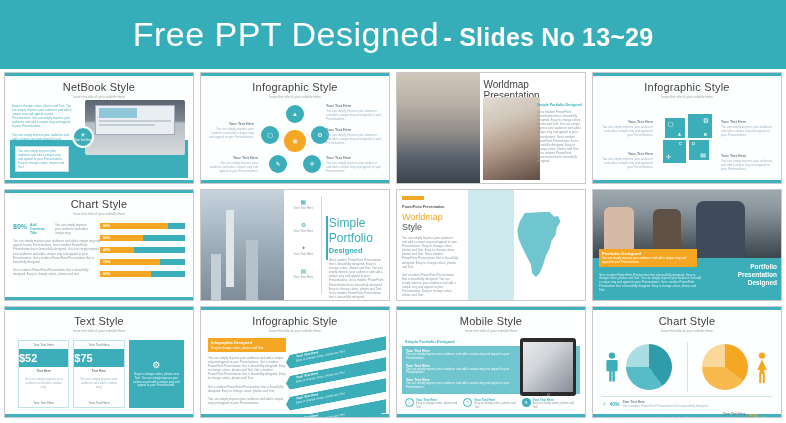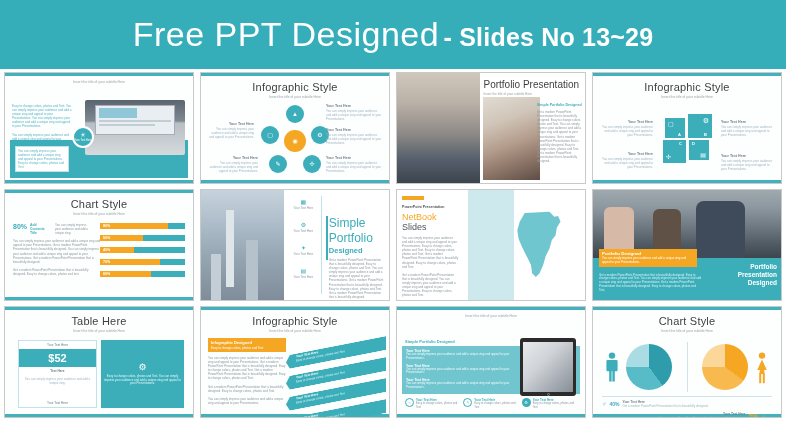--- a/index.html
+++ b/index.html
@@ -88,38 +88,39 @@
   
   .bar-track { background:#3BAEBA; height:6px; position:relative; }
   .bar-fill { background:#F5A623; height:6px; position:absolute; left:0; top:0;
               color:#fff; font-size:3.6px; font-weight:bold;
               display:flex; align-items:center; padding-left:3px; }
   
   .pie { border-radius:50%; }
   
   .card { border:1px solid #bfe3e8; background:#fff; }
   .card .cap { font-size:3.2px; color:#6b7c85; text-align:center; padding:2px 0; }
-  .card .price { color:#fff; font-size:11px; font-weight:bold; text-align:center; padding:3px 0; }
+  .card .price { color:#fff; font-size:11px; font-weight:bold; padding:3px 0; }
 </style>
 </head>
 <body>
 
 <div class="header">
   <div class="header-title">
     <span class="t1">Free PPT Designed</span>
     <span class="t2">- Slides No 13~29</span>
   </div>
 </div>
 
 <div class="grid">
 
   <div class="slide">
     <div class="tbar ttop"></div>
     <div class="tbar tbot"></div>
     <div class="stage">
+      <div class="title">NetBook Style</div>
       <div class="subtitle">Insert the title of your subtitle Here</div>
       <div style="position:absolute;left:2px;top:26px;width:60px;">
         <div class="lorem teal">Easy to change colors, photos and Text. You can simply impress your audience and add a unique zing and appeal to your Presentations. You can simply impress your audience and add a unique zing and appeal to your Presentations.</div>
         <div class="lorem teal" style="margin-top:4px;">You can simply impress your audience and add a unique zing and appeal to your Presentations.</div>
       </div>
       <div style="position:absolute;left:0;right:0;bottom:0;height:38px;background:#3BAEBA;"></div>
       <div style="position:absolute;left:5px;bottom:6px;width:54px;height:26px;background:#fff;border:1px solid #bfe3e8;padding:2px;">
         <div class="lorem teal">You can simply impress your audience and add a unique zing and appeal to your Presentations. Easy to change colors, photos and Text</div>
       </div>
       <div class="ph ph-laptop" style="position:absolute;right:3px;top:22px;width:100px;height:55px;border-radius:2px;">
@@ -183,21 +184,21 @@
         <div class="lorem">You can simply impress your audience and add a unique zing and appeal to your Presentations.</div>
       </div>
     </div>
   </div>
 
   <div class="slide">
     <div class="inner">
       <div class="ph ph-man" style="position:absolute;left:0;top:0;width:44%;height:100%;"></div>
       <div style="position:absolute;left:44%;top:0;right:0;bottom:0;background:#fff;"></div>
       <div style="position:absolute;left:46%;top:6px;right:3px;">
-        <div style="color:#3f3f3f;font-size:10px;line-height:11px;">Portfolio Presentation</div>
+        <div style="color:#3f3f3f;font-size:10px;line-height:11px;">Worldmap Presentation</div>
         <div style="color:#9aa4a8;font-size:3.2px;margin-top:2px;">Insert the title of your subtitle Here</div>
       </div>
       <div class="ph ph-woman" style="position:absolute;left:46%;top:24px;width:30%;bottom:3px;"></div>
       <div style="position:absolute;right:3px;top:30px;width:24%;">
         <div class="ttl-sm teal">Simple Portfolio Designed</div>
         <div class="lorem dark" style="margin-top:2px;">Get a modern PowerPoint Presentation that is beautifully designed. Easy to change colors, photos and Text. You can simply impress your audience and add a unique zing and appeal to your Presentations. Get a modern PowerPoint Presentation that is beautifully designed. Easy to change colors, photos and Text. Get a modern PowerPoint Presentation that is beautifully designed.</div>
       </div>
     </div>
   </div>
 
@@ -322,22 +323,22 @@
     </div>
   </div>
 
   <div class="slide">
     <div class="inner">
       <div style="position:absolute;left:0;top:0;width:100%;height:100%;background:#fff;"></div>
       <div style="position:absolute;left:38%;top:0;width:24%;height:100%;background:#CDE9ED;"></div>
       <div class="org" style="position:absolute;left:5px;top:6px;width:22px;height:4px;"></div>
       <div style="position:absolute;left:5px;top:15px;width:30%;">
         <div style="color:#4c5559;font-size:3.6px;font-weight:bold;">PowerPoint Presentation</div>
-        <div style="color:#F5A623;font-size:9px;line-height:10px;margin-top:3px;">NetBook</div>
-        <div style="color:#4c5559;font-size:9px;line-height:10px;">Slides</div>
+        <div style="color:#F5A623;font-size:9px;line-height:10px;margin-top:3px;">Worldmap</div>
+        <div style="color:#4c5559;font-size:9px;line-height:10px;">Style</div>
         <div class="lorem dark" style="margin-top:4px;">You can simply impress your audience and add a unique zing and appeal to your Presentations. Easy to change colors, photos and Text. Easy to change colors, photos and Text. Get a modern PowerPoint Presentation that is beautifully designed. Easy to change colors, photos and Text.</div>
         <div class="lorem dark" style="margin-top:4px;">Get a modern PowerPoint Presentation that is beautifully designed. You can simply impress your audience and add a unique zing and appeal to your Presentations. Easy to change colors, photos and Text.</div>
       </div>
       <svg viewBox="0 0 100 120" style="position:absolute;right:12px;top:18px;width:62px;height:74px;">
         <path d="M22 8 L62 6 L70 14 L76 13 L80 22 L74 32 L72 44 L66 52 L62 66 L56 78 L52 92 L46 106 L40 112 L34 106 L32 92 L26 80 L18 64 L12 50 L10 36 L14 22 Z" fill="#6FC6CF"></path>
       </svg>
     </div>
   </div>
 
   <div class="slide">
@@ -358,31 +359,38 @@
         <div style="color:#fff;font-size:6.5px;font-weight:bold;line-height:8px;">Presentation</div>
         <div style="color:#fff;font-size:6.5px;font-weight:bold;line-height:8px;">Designed</div>
       </div>
     </div>
   </div>
 
   <div class="slide">
     <div class="tbar ttop"></div>
     <div class="tbar tbot"></div>
     <div class="stage">
-      <div class="title">Table Here</div>
+      <div class="title">Text Style</div>
       <div class="subtitle">Insert the title of your subtitle Here</div>
 
       <div style="position:absolute;left:8px;right:4px;top:28px;bottom:4px;display:flex;gap:4px;">
         <div class="card" style="flex:1;display:flex;flex-direction:column;">
           <div class="cap">Your Text Here</div>
           <div class="price" style="background:#3BAEBA;">$52</div>
           <div class="cap" style="font-weight:bold;">Text Here</div>
           <div class="lorem" style="flex:1;padding:2px 3px;text-align:center;">You can simply impress your audience and add a unique zing.</div>
           <div class="cap">Your Text Here</div>
         </div>
+        <div class="card" style="flex:1;display:flex;flex-direction:column;">
+          <div class="cap">Your Text Here</div>
+          <div class="price" style="background:#3BAEBA;">$75</div>
+          <div class="cap" style="font-weight:bold;">Text Here</div>
+          <div class="lorem" style="flex:1;padding:2px 3px;text-align:center;">You can simply impress your audience and add a unique zing.</div>
+          <div class="cap">Your Text Here</div>
+        </div>
         <div style="flex:1;background:#3BAEBA;display:flex;flex-direction:column;align-items:center;justify-content:center;padding:3px;">
           <div style="color:#fff;font-size:9px;">⚙</div>
           <div style="color:#e4f5f7;font-size:2.9px;line-height:3.8px;text-align:center;margin-top:3px;">Easy to change colors, photos and Text. You can simply impress your audience and add a unique zing and appeal to your Presentations.</div>
         </div>
       </div>
     </div>
   </div>
 
   <div class="slide">
     <div class="tbar ttop"></div>
@@ -417,20 +425,21 @@
         <div style="padding:1px 0 0 10px;color:#fff;font-size:3.2px;font-weight:bold;">Your Text Here</div>
         <div style="padding-left:10px;color:#eafafc;font-size:2.8px;">Easy to change colors, photos and Text</div>
       </div>
     </div>
   </div>
 
   <div class="slide">
     <div class="tbar ttop"></div>
     <div class="tbar tbot"></div>
     <div class="stage">
+      <div class="title">Mobile Style</div>
       <div class="subtitle">Insert the title of your subtitle Here</div>
 
       <div style="position:absolute;left:3px;top:27px;color:#3BAEBA;font-size:4px;font-weight:bold;">Simple Portfolio Designed</div>
 
       <div style="position:absolute;left:0;right:0;top:34px;height:48px;background:#71C5CE;"></div>
       <div style="position:absolute;left:4px;top:37px;width:68%;">
         <div style="color:#fff;font-size:3.4px;font-weight:bold;">Your Text Here</div>
         <div style="color:#f0fbfc;font-size:2.9px;line-height:3.8px;">You can simply impress your audience and add a unique zing and appeal to your Presentations.</div>
         <div style="color:#fff;font-size:3.4px;font-weight:bold;margin-top:3px;">Your Text Here</div>
         <div style="color:#f0fbfc;font-size:2.9px;line-height:3.8px;">You can simply impress your audience and add a unique zing and appeal to your Presentations.</div>

